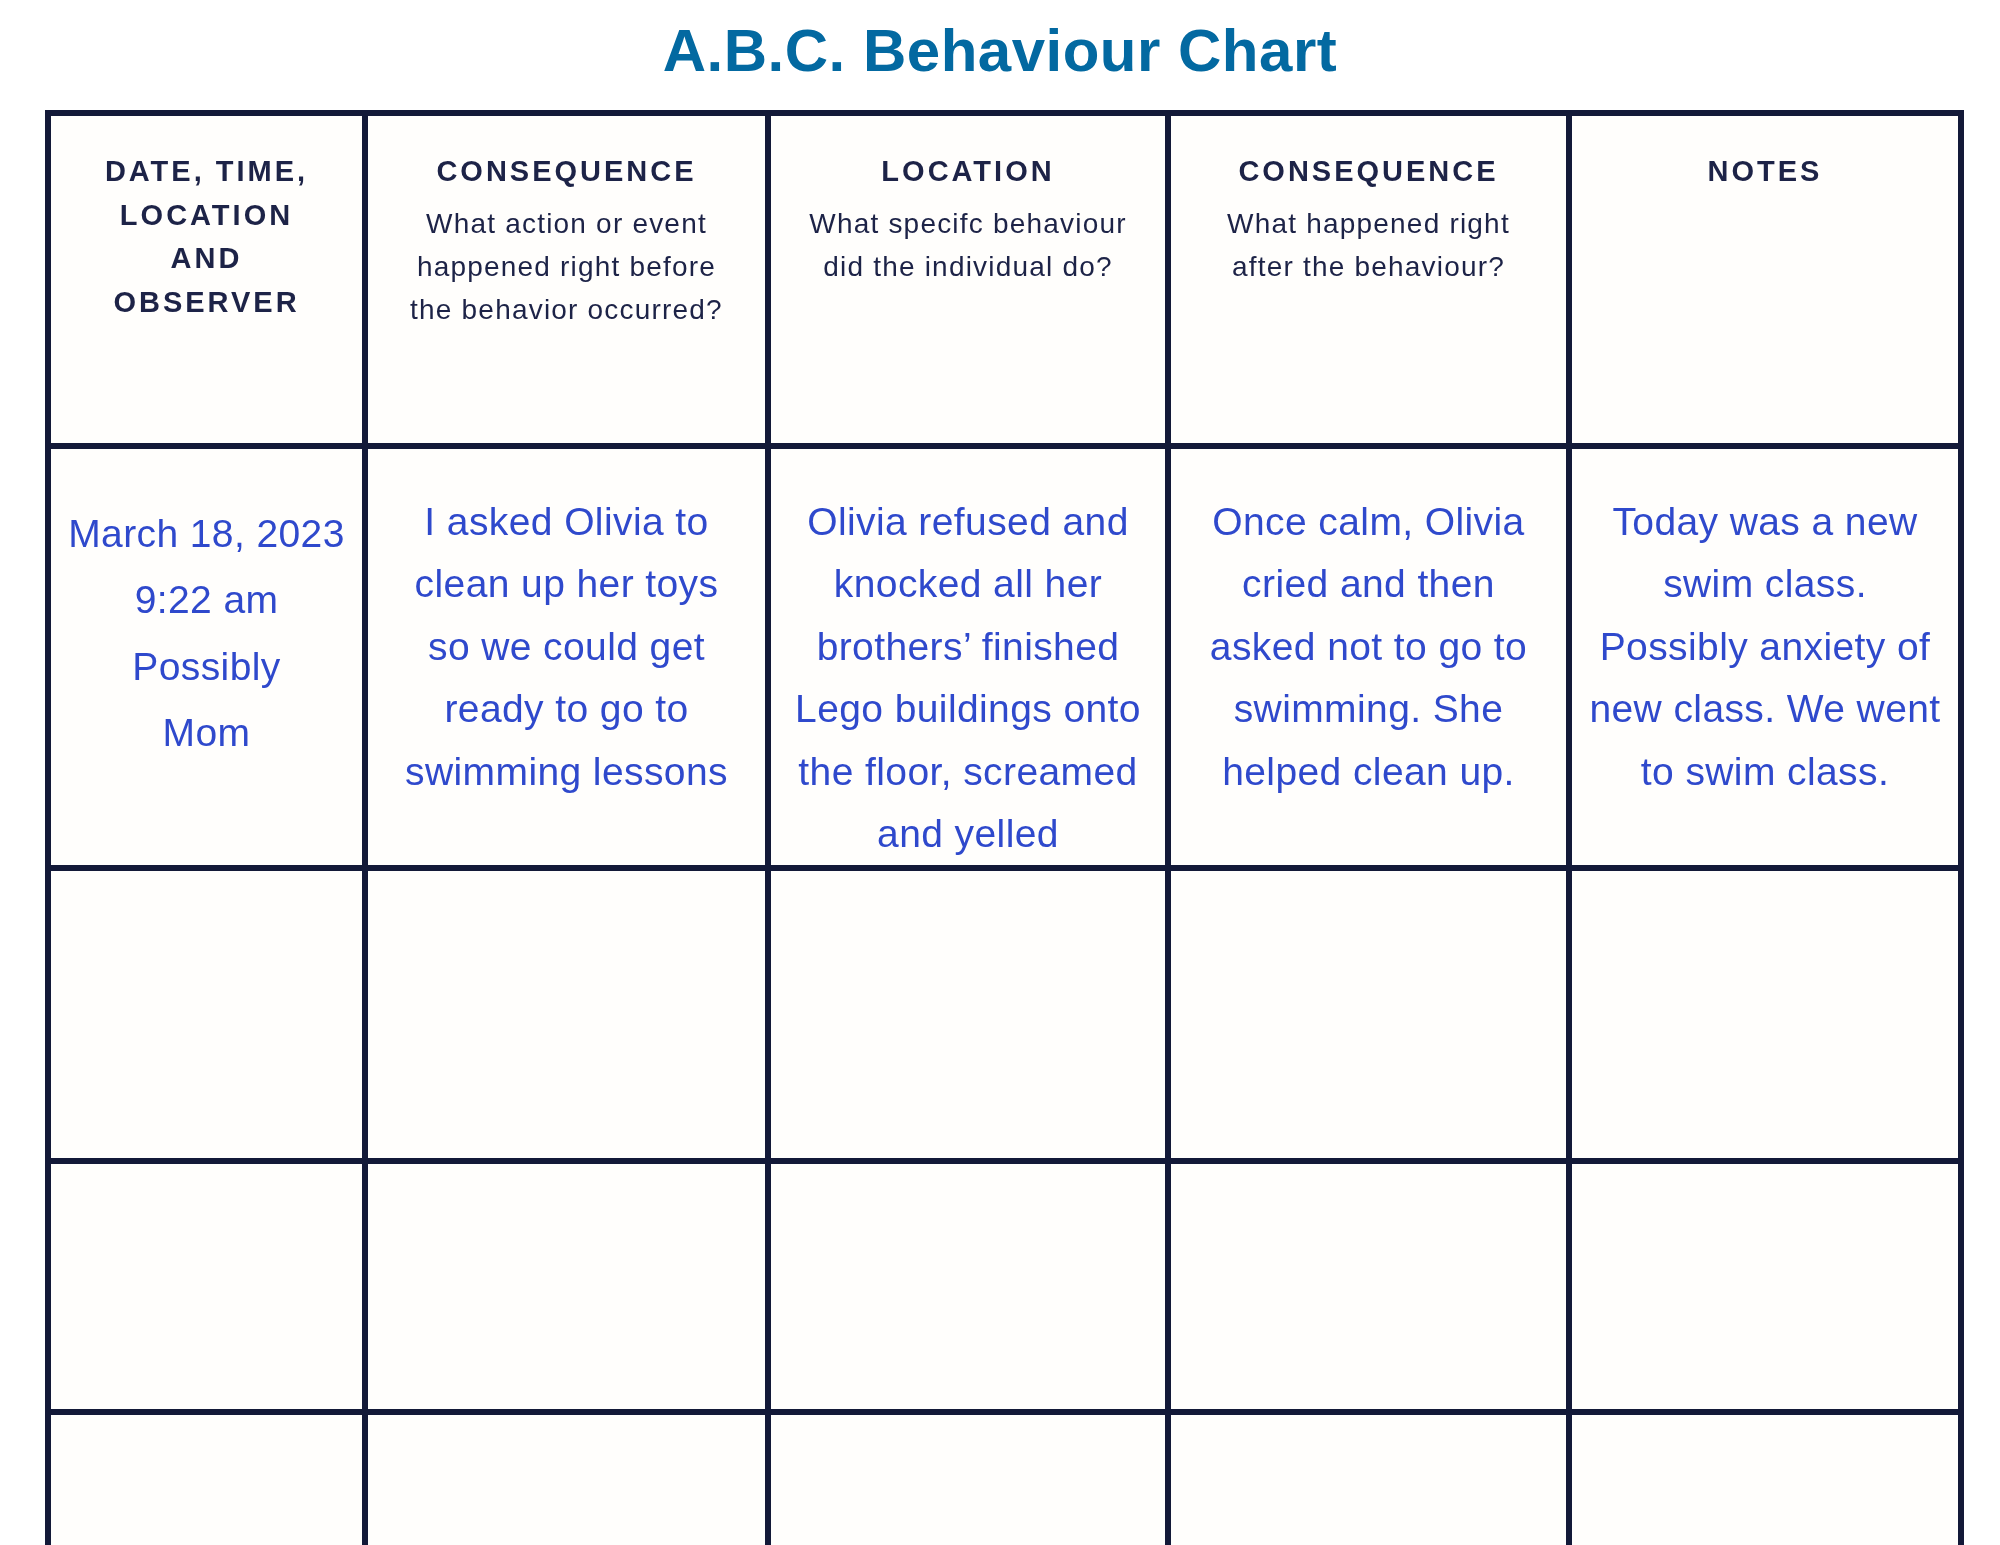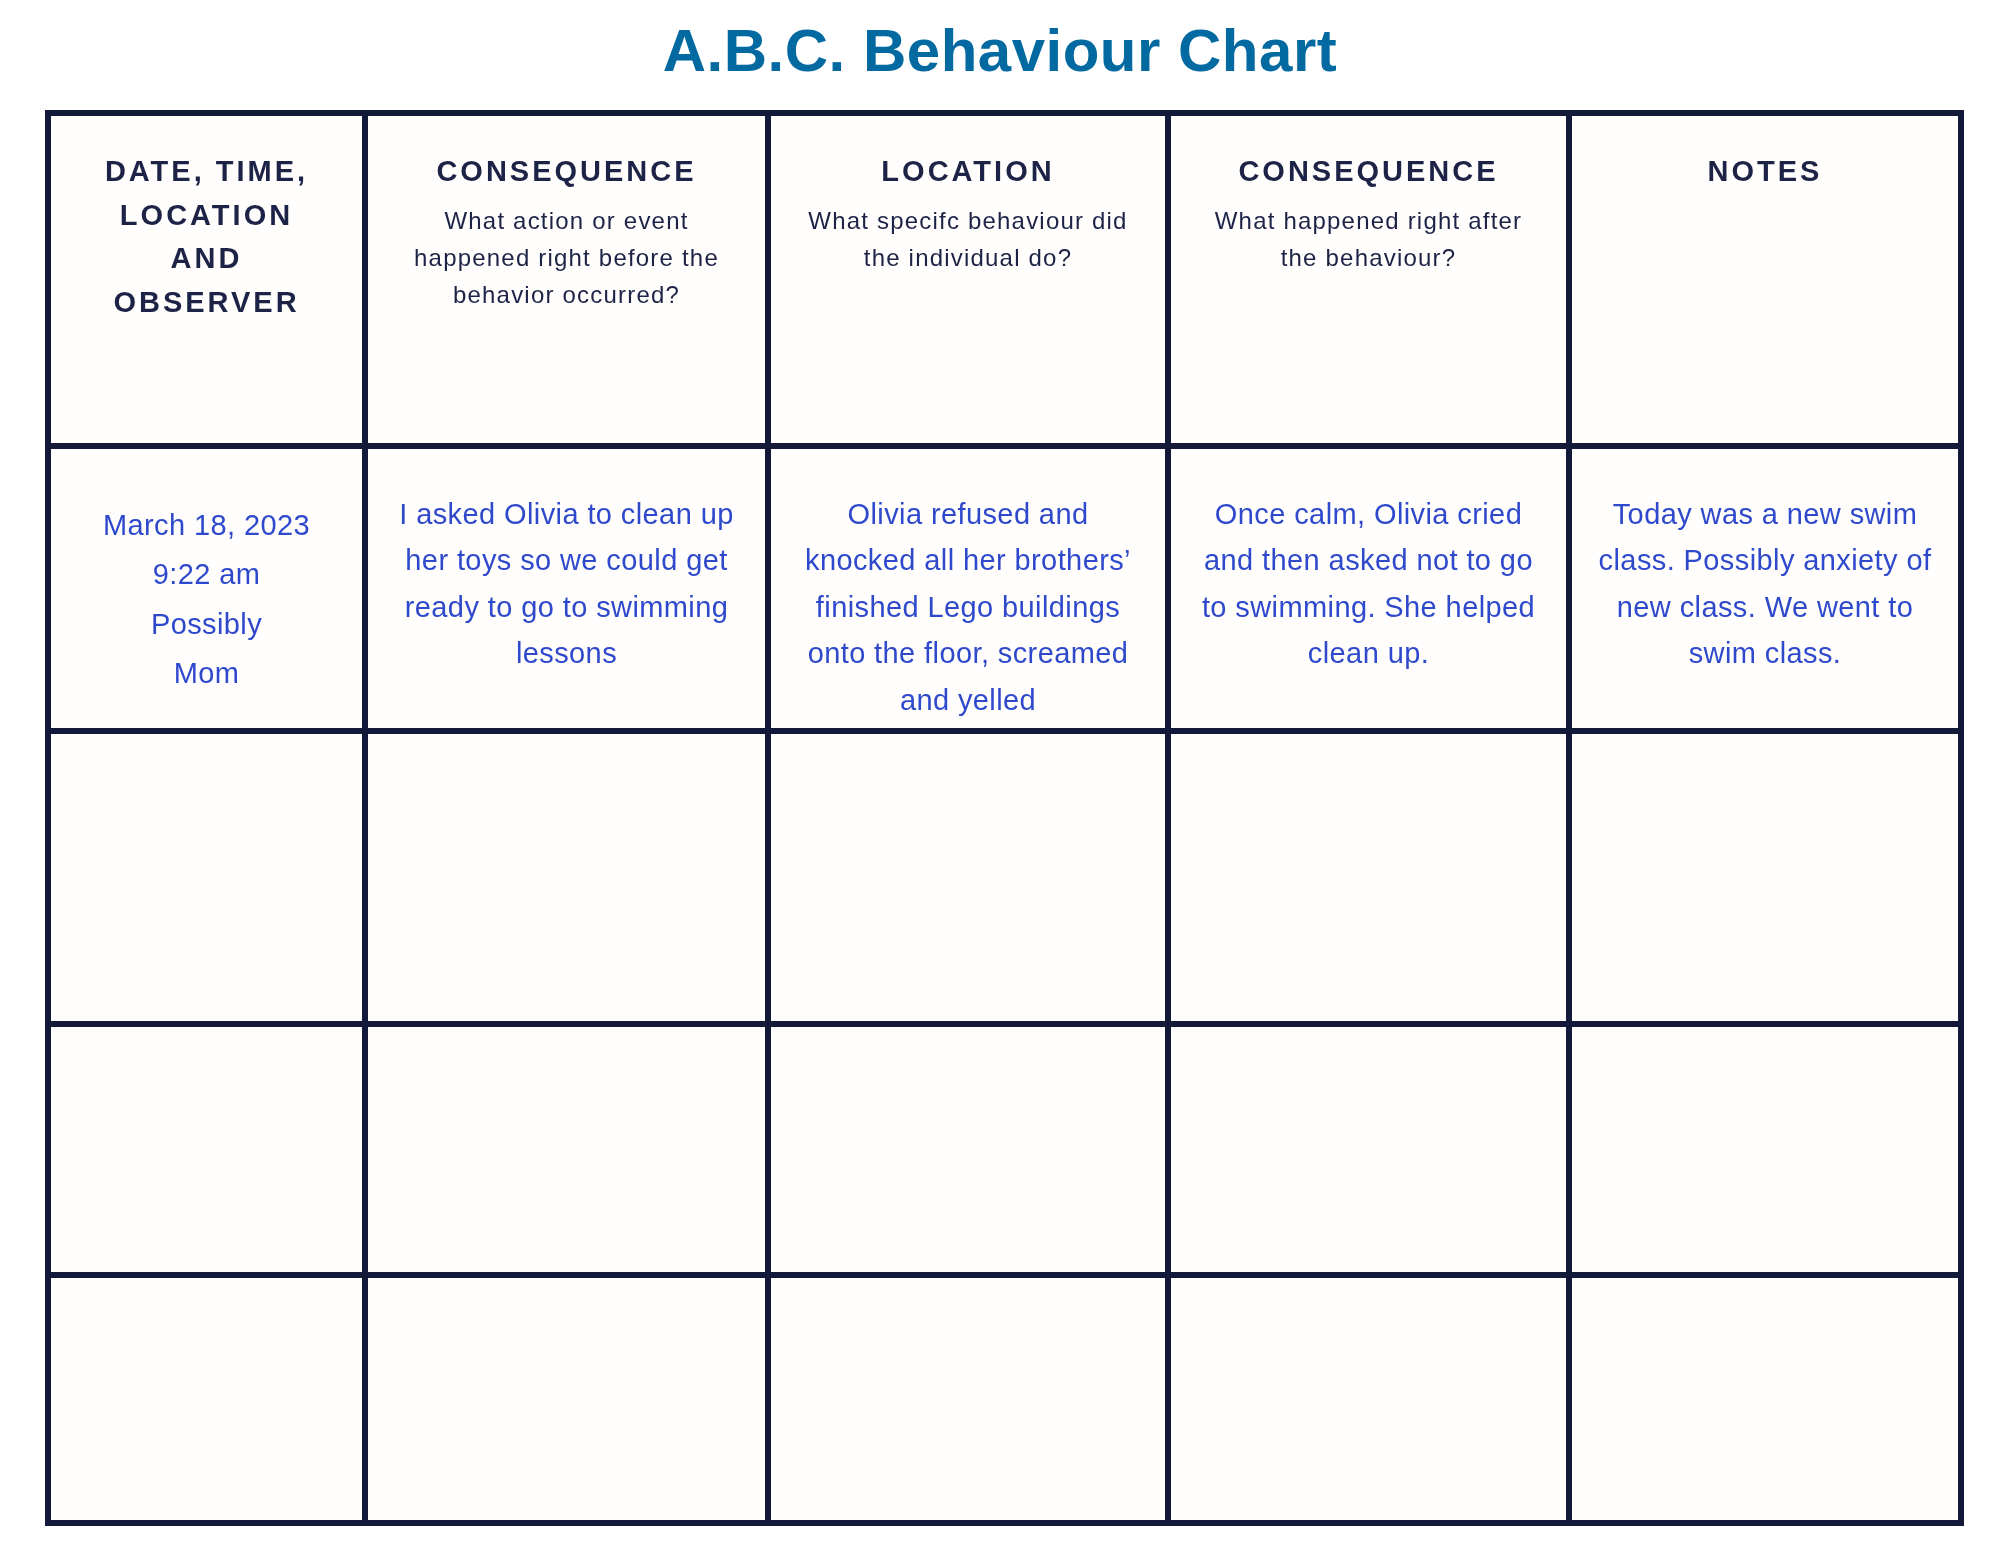--- a/index.html
+++ b/index.html
@@ -58,32 +58,32 @@
     letter-spacing: 3px;
     line-height: 1.5;
     color: #1d2347;
   }
   .hdr-name.narrow { max-width: 240px; }
 
   .hdr-desc {
     display: block;
     margin: 8px auto;
     max-width: 340px;
-    font-size: 24px;
+    font-size: 28px;
     letter-spacing: 1.2px;
     line-height: 1.55;
     font-weight: 400;
     color: #1d2347;
   }
 
   .ink {
     display: block;
     margin: 42px auto 0;
     max-width: 352px;
-    font-size: 29px;
+    font-size: 39px;
     line-height: 1.6;
     letter-spacing: 0.4px;
     color: #2f49cc;
   }
 
   .ink-lines { margin-top: 52px; line-height: 1.7; }
   .ink-line { display: block; }
 </style>
 </head>
 <body>

